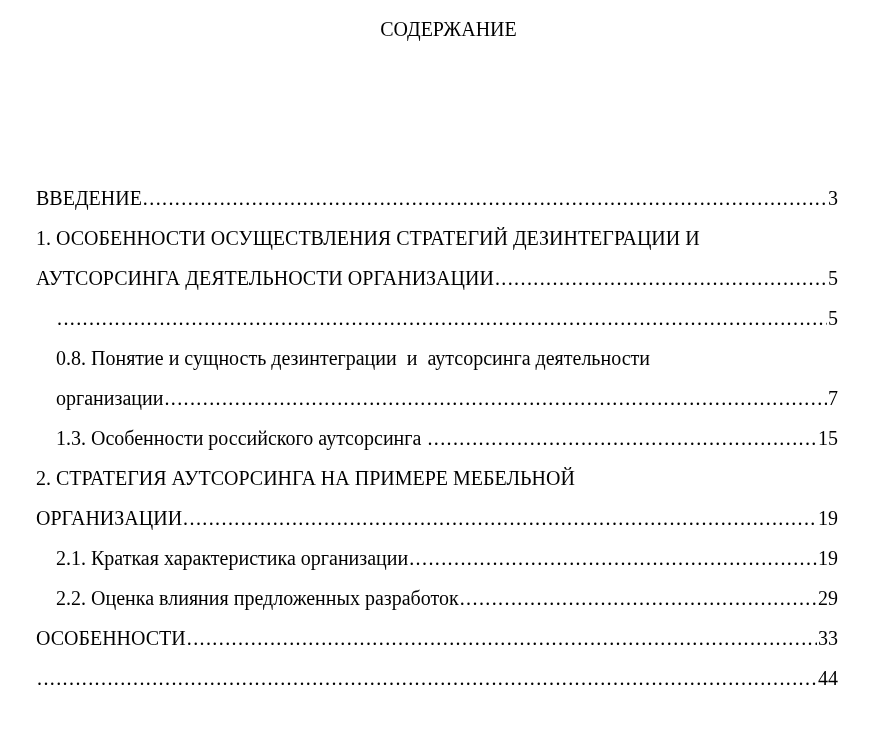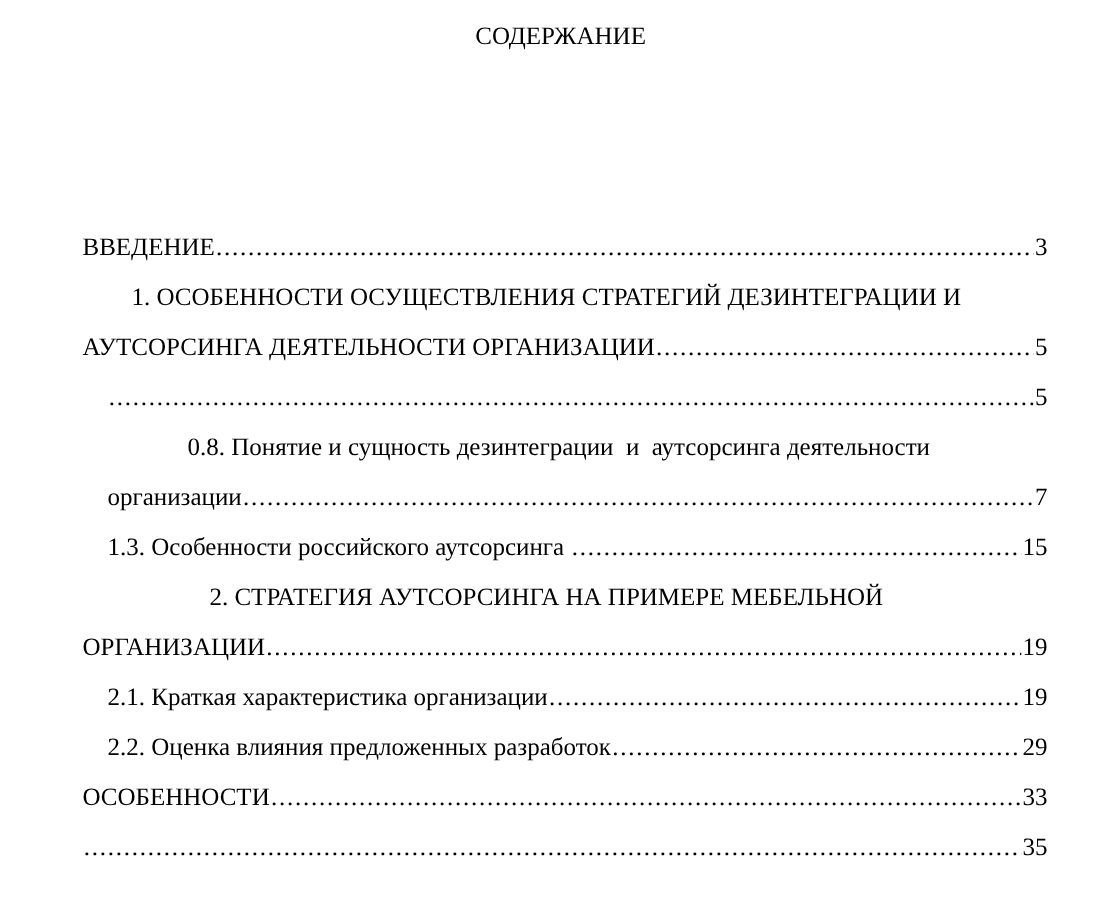--- a/index.html
+++ b/index.html
@@ -34,26 +34,24 @@
     .toc-entry {
       font-size: 20px;
       line-height: 40px;
       position: relative;
     }
     .toc-line {
       display: flex;
       align-items: baseline;
       height: 40px;
       white-space: nowrap;
-      margin-left: 30px;
     }
     .toc-text-line {
       height: 40px;
       white-space: nowrap;
-      text-align: center;
     }
     .toc-entry.level-2 {
       padding-left: 20px;
     }
     .leader {
       flex: 1 1 auto;
       overflow: hidden;
       white-space: nowrap;
       margin: 0 1px;
       letter-spacing: 1.4px;
@@ -143,17 +141,17 @@
     <div class="toc-line">
       <span>ОСОБЕННОСТИ</span>
       <span class="leader"></span>
       <span class="page">33</span>
     </div>
   </div>
 
   <div class="toc-entry level-1">
     <div class="toc-line">
       <span class="leader"></span>
-      <span class="page">35</span>
+      <span class="page">44</span>
     </div>
   </div>
 
 </div>
 
 </body></html>

